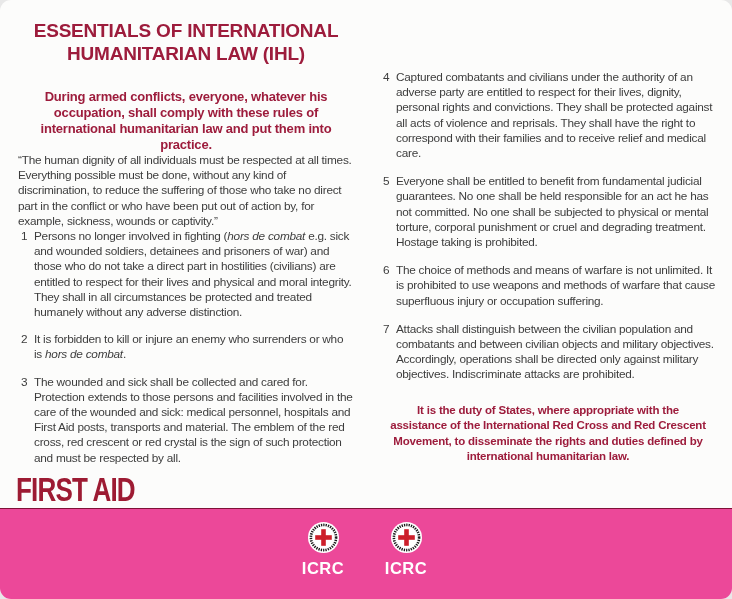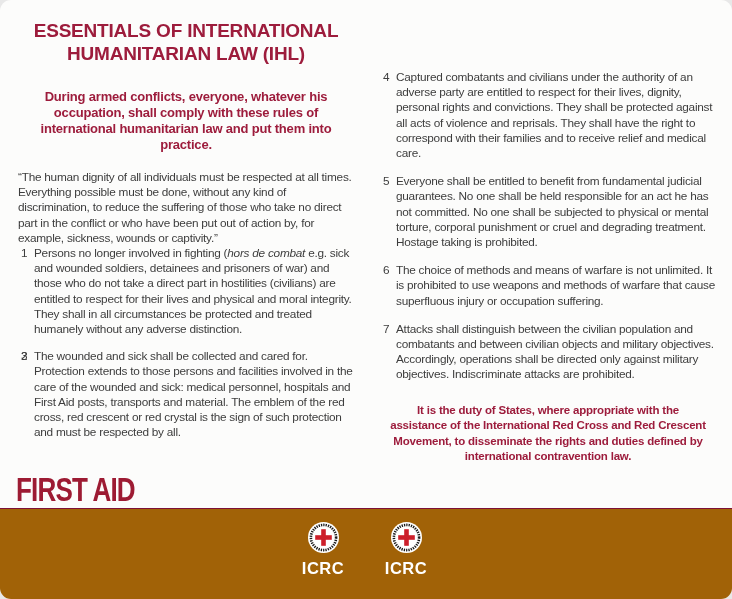--- a/index.html
+++ b/index.html
@@ -29,21 +29,21 @@
     text-align:center;
     font-size:13px; font-weight:bold; line-height:16px;
     color:#9d1c3c;
     letter-spacing:-0.2px;
   }
   .body-text {
     font-size:11.8px; line-height:15.2px;
     letter-spacing:-0.25px;
     color:#3d3d3d;
   }
-  .intro-quote { margin-top:17px; }
+  .intro-quote { }
   .rule-item { position:relative; padding-left:16px; }
   .rule-item .num { position:absolute; left:3px; top:0; }
   .m0  { margin-top:0; }
   .m12 { margin-top:12px; }
   .m13 { margin-top:13px; }
   .m70 { margin-top:70px; }
   .ital { font-style:italic; }
 
   .contravention { margin-top:13px; }
 
@@ -63,21 +63,21 @@
     letter-spacing:-1px;
     transform:scaleX(0.84) scaleY(1.05);
     transform-origin:left top;
     white-space:nowrap;
   }
 
   
   .banner {
     position:absolute; left:0; top:508px;
     width:732px; height:92px;
-    background:#a16207;
+    background:#ec4899;
     border-top:1px solid #7e1136;
   }
   .icrc-logo { position:absolute; top:13px; width:62px; text-align:center; }
   .icrc-logo.one { left:292px; }
   .icrc-logo.two { left:375px; }
   .icrc-logo svg { display:block; margin:0 auto; }
   .icrc-label {
     margin-top:6px;
     font-size:16.5px; font-weight:bold;
     color:#ffffff; letter-spacing:0.5px;
@@ -96,20 +96,21 @@
 
     <p class="body-text intro-quote">“The human dignity of all individuals must be respected at all times. Everything possible must be done, without any kind of discrimination, to reduce the suffering of those who take no direct part in the conflict or who have been put out of action by, for example, sickness, wounds or captivity.”</p>
 
     <div class="body-text rule-item m0">
       <span class="num">1</span>
       <span><span>Persons no longer involved in fighting (</span><span class="ital">hors de combat</span><span> e.g. sick and wounded soldiers, detainees and prisoners of war) and those who do not take a direct part in hostilities (civilians) are entitled to respect for their lives and physical and moral integrity. They shall in all circumstances be protected and treated humanely without any adverse distinction.</span></span>
     </div>
 
     <div class="body-text rule-item m12">
       <span class="num">2</span>
+      <span><span>It is forbidden to kill or injure an enemy who surrenders or who is </span><span class="ital">hors de combat</span><span>.</span></span>
     </div>
 
     <div class="body-text rule-item m12">
       <span class="num">3</span>
       <span><span>The wounded and sick shall be collected and cared for. Protection extends to those persons and facilities involved in the care of the wounded and sick: medical personnel, hospitals and First Aid posts, transports and material. The emblem of the red cross, red crescent or red crystal is the sign of such protection and must be respected by all.</span><span class="ital"></span><span></span></span>
     </div>
 
   </div>
 
   <div class="col-right">
@@ -128,21 +129,21 @@
       <span class="num">6</span>
       <span>The choice of methods and means of warfare is not unlimited. It is prohibited to use weapons and methods of warfare that cause superfluous injury or occupation suffering.</span>
     </div>
 
     <div class="body-text rule-item m13">
       <span class="num">7</span>
       <span>Attacks shall distinguish between the civilian population and combatants and between civilian objects and military objectives. Accordingly, operations shall be directed only against military objectives. Indiscriminate attacks are prohibited.</span>
     </div>
 
 
-    <p class="duty">It is the duty of States, where appropriate with the assistance of the International Red Cross and Red Crescent Movement, to disseminate the rights and duties defined by international contravention law.</p>
+    <p class="duty">It is the duty of States, where appropriate with the assistance of the International Red Cross and Red Crescent Movement, to disseminate the rights and duties defined by international humanitarian law.</p>
 
   </div>
 
   <div class="first-aid">FIRST AID</div>
 
   <div class="banner">
 
     <div class="icrc-logo one">
       <span>
         <svg width="31" height="31" viewBox="0 0 31 31">

